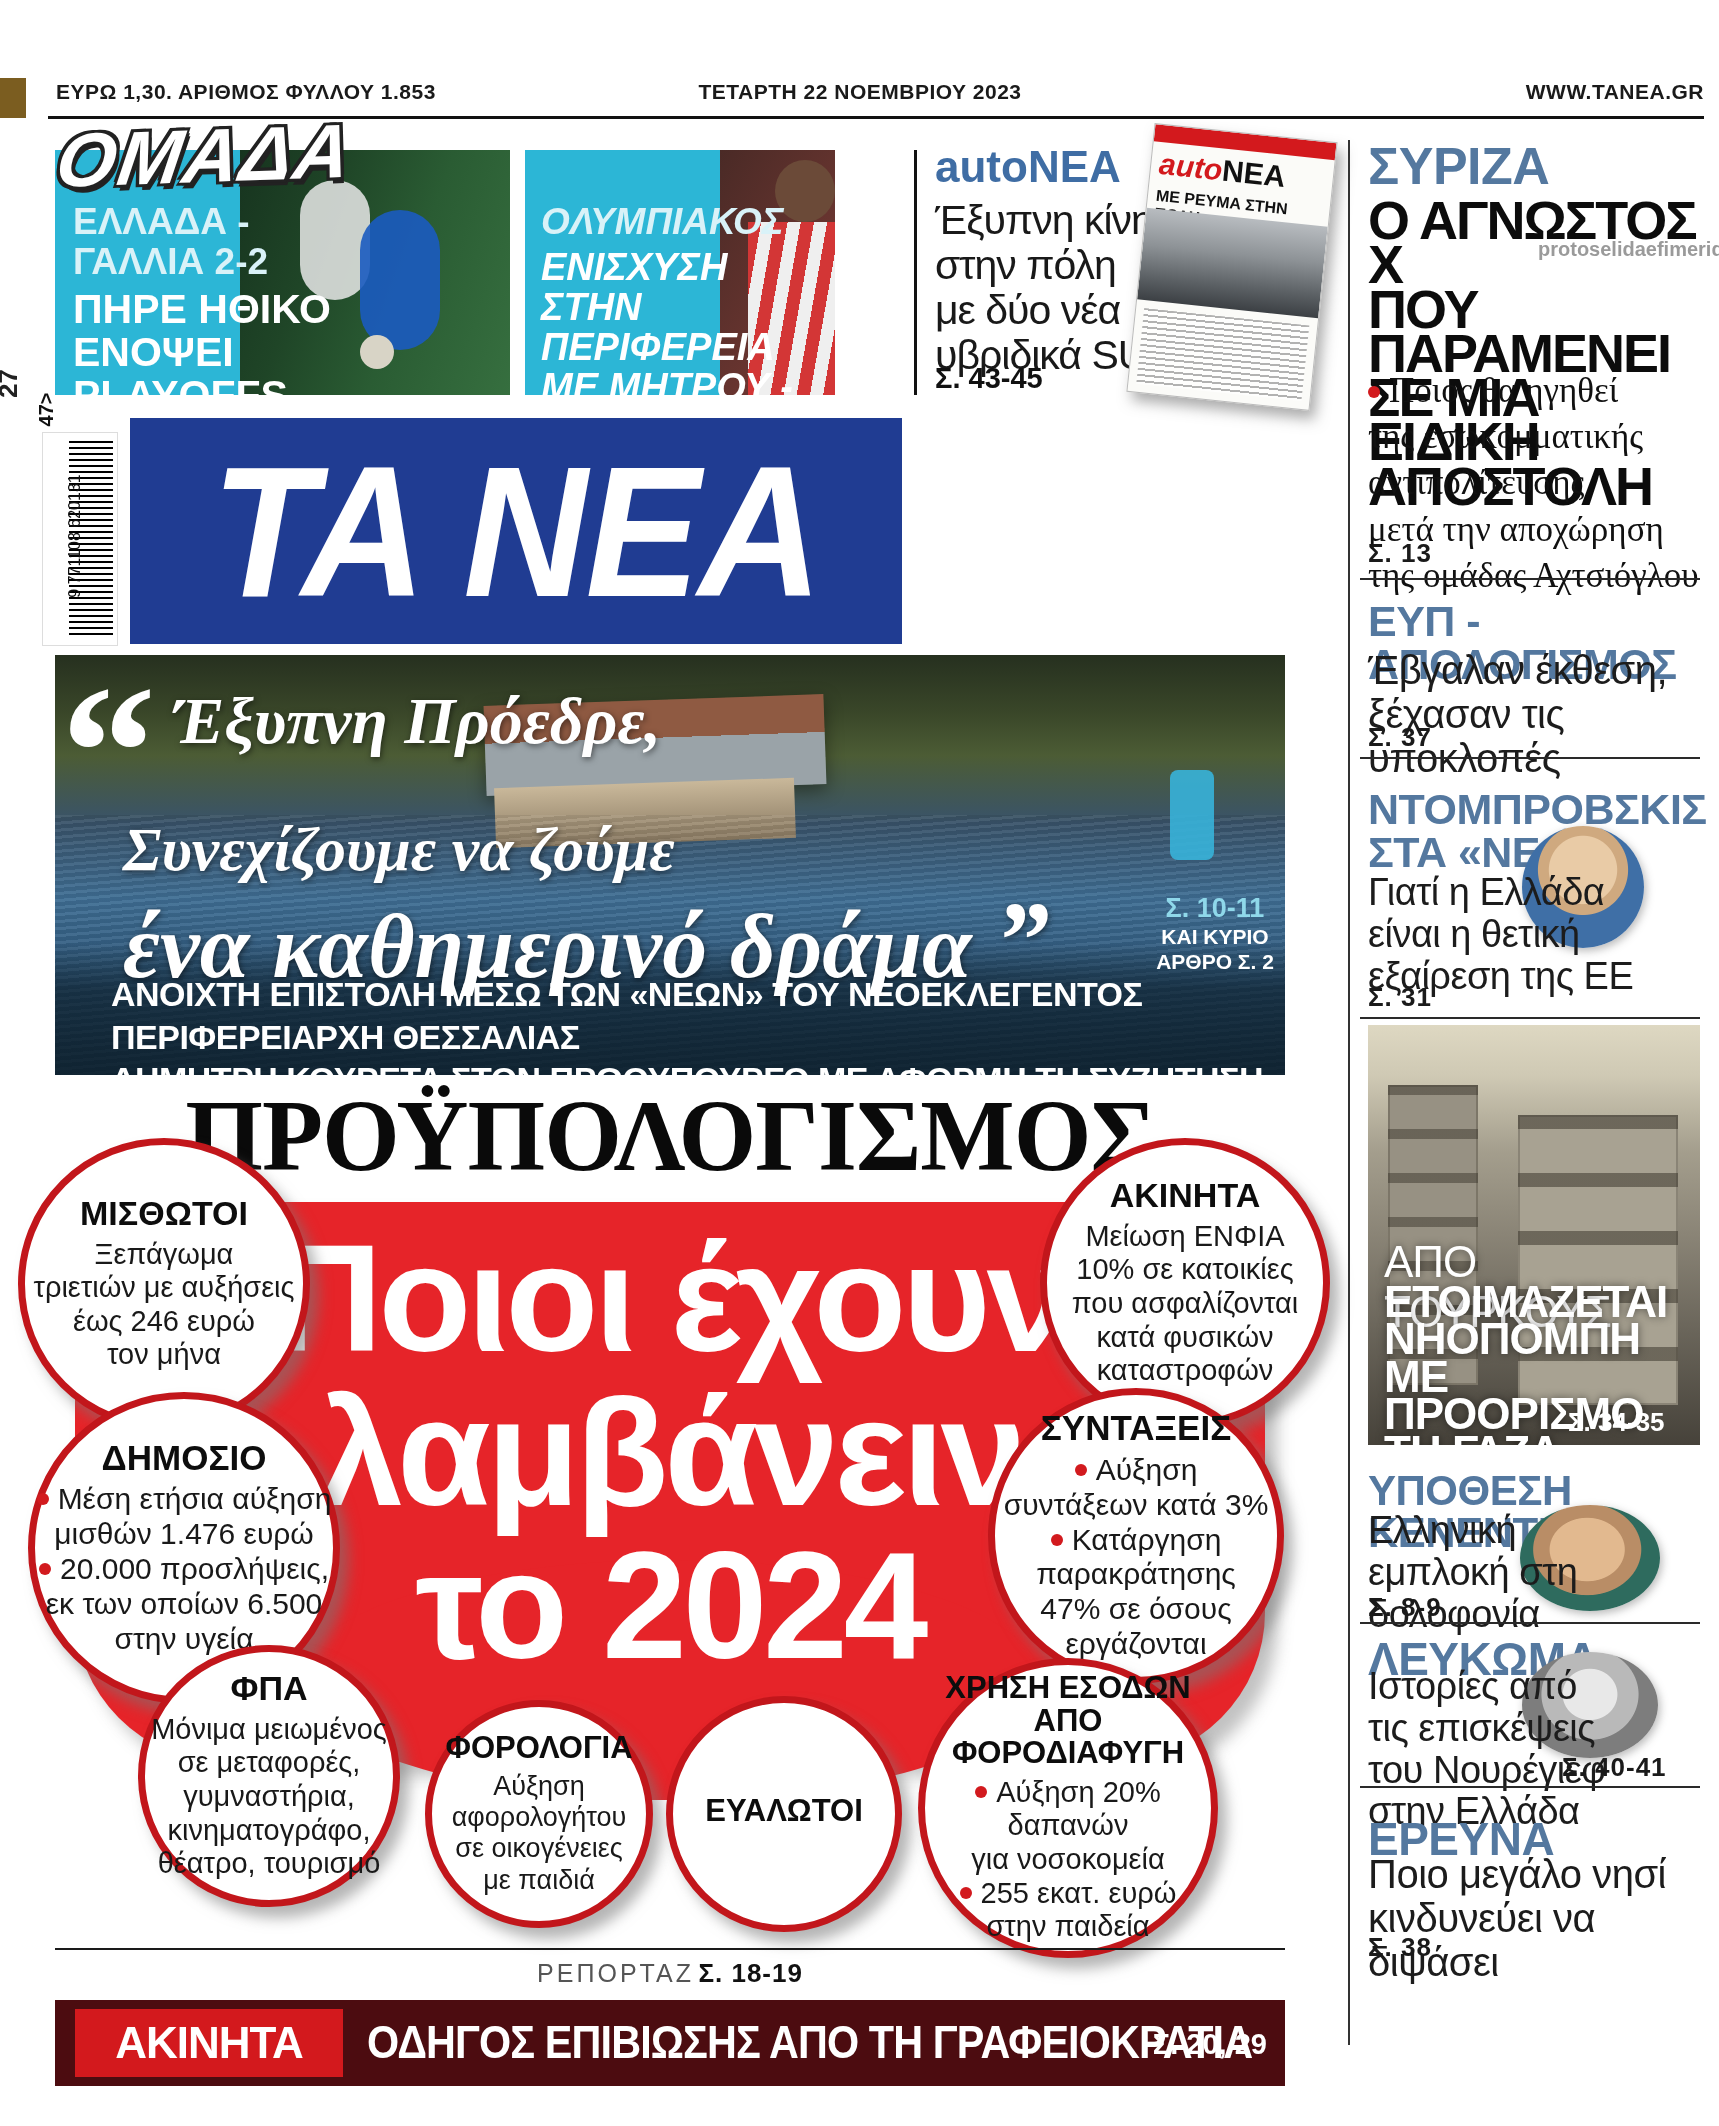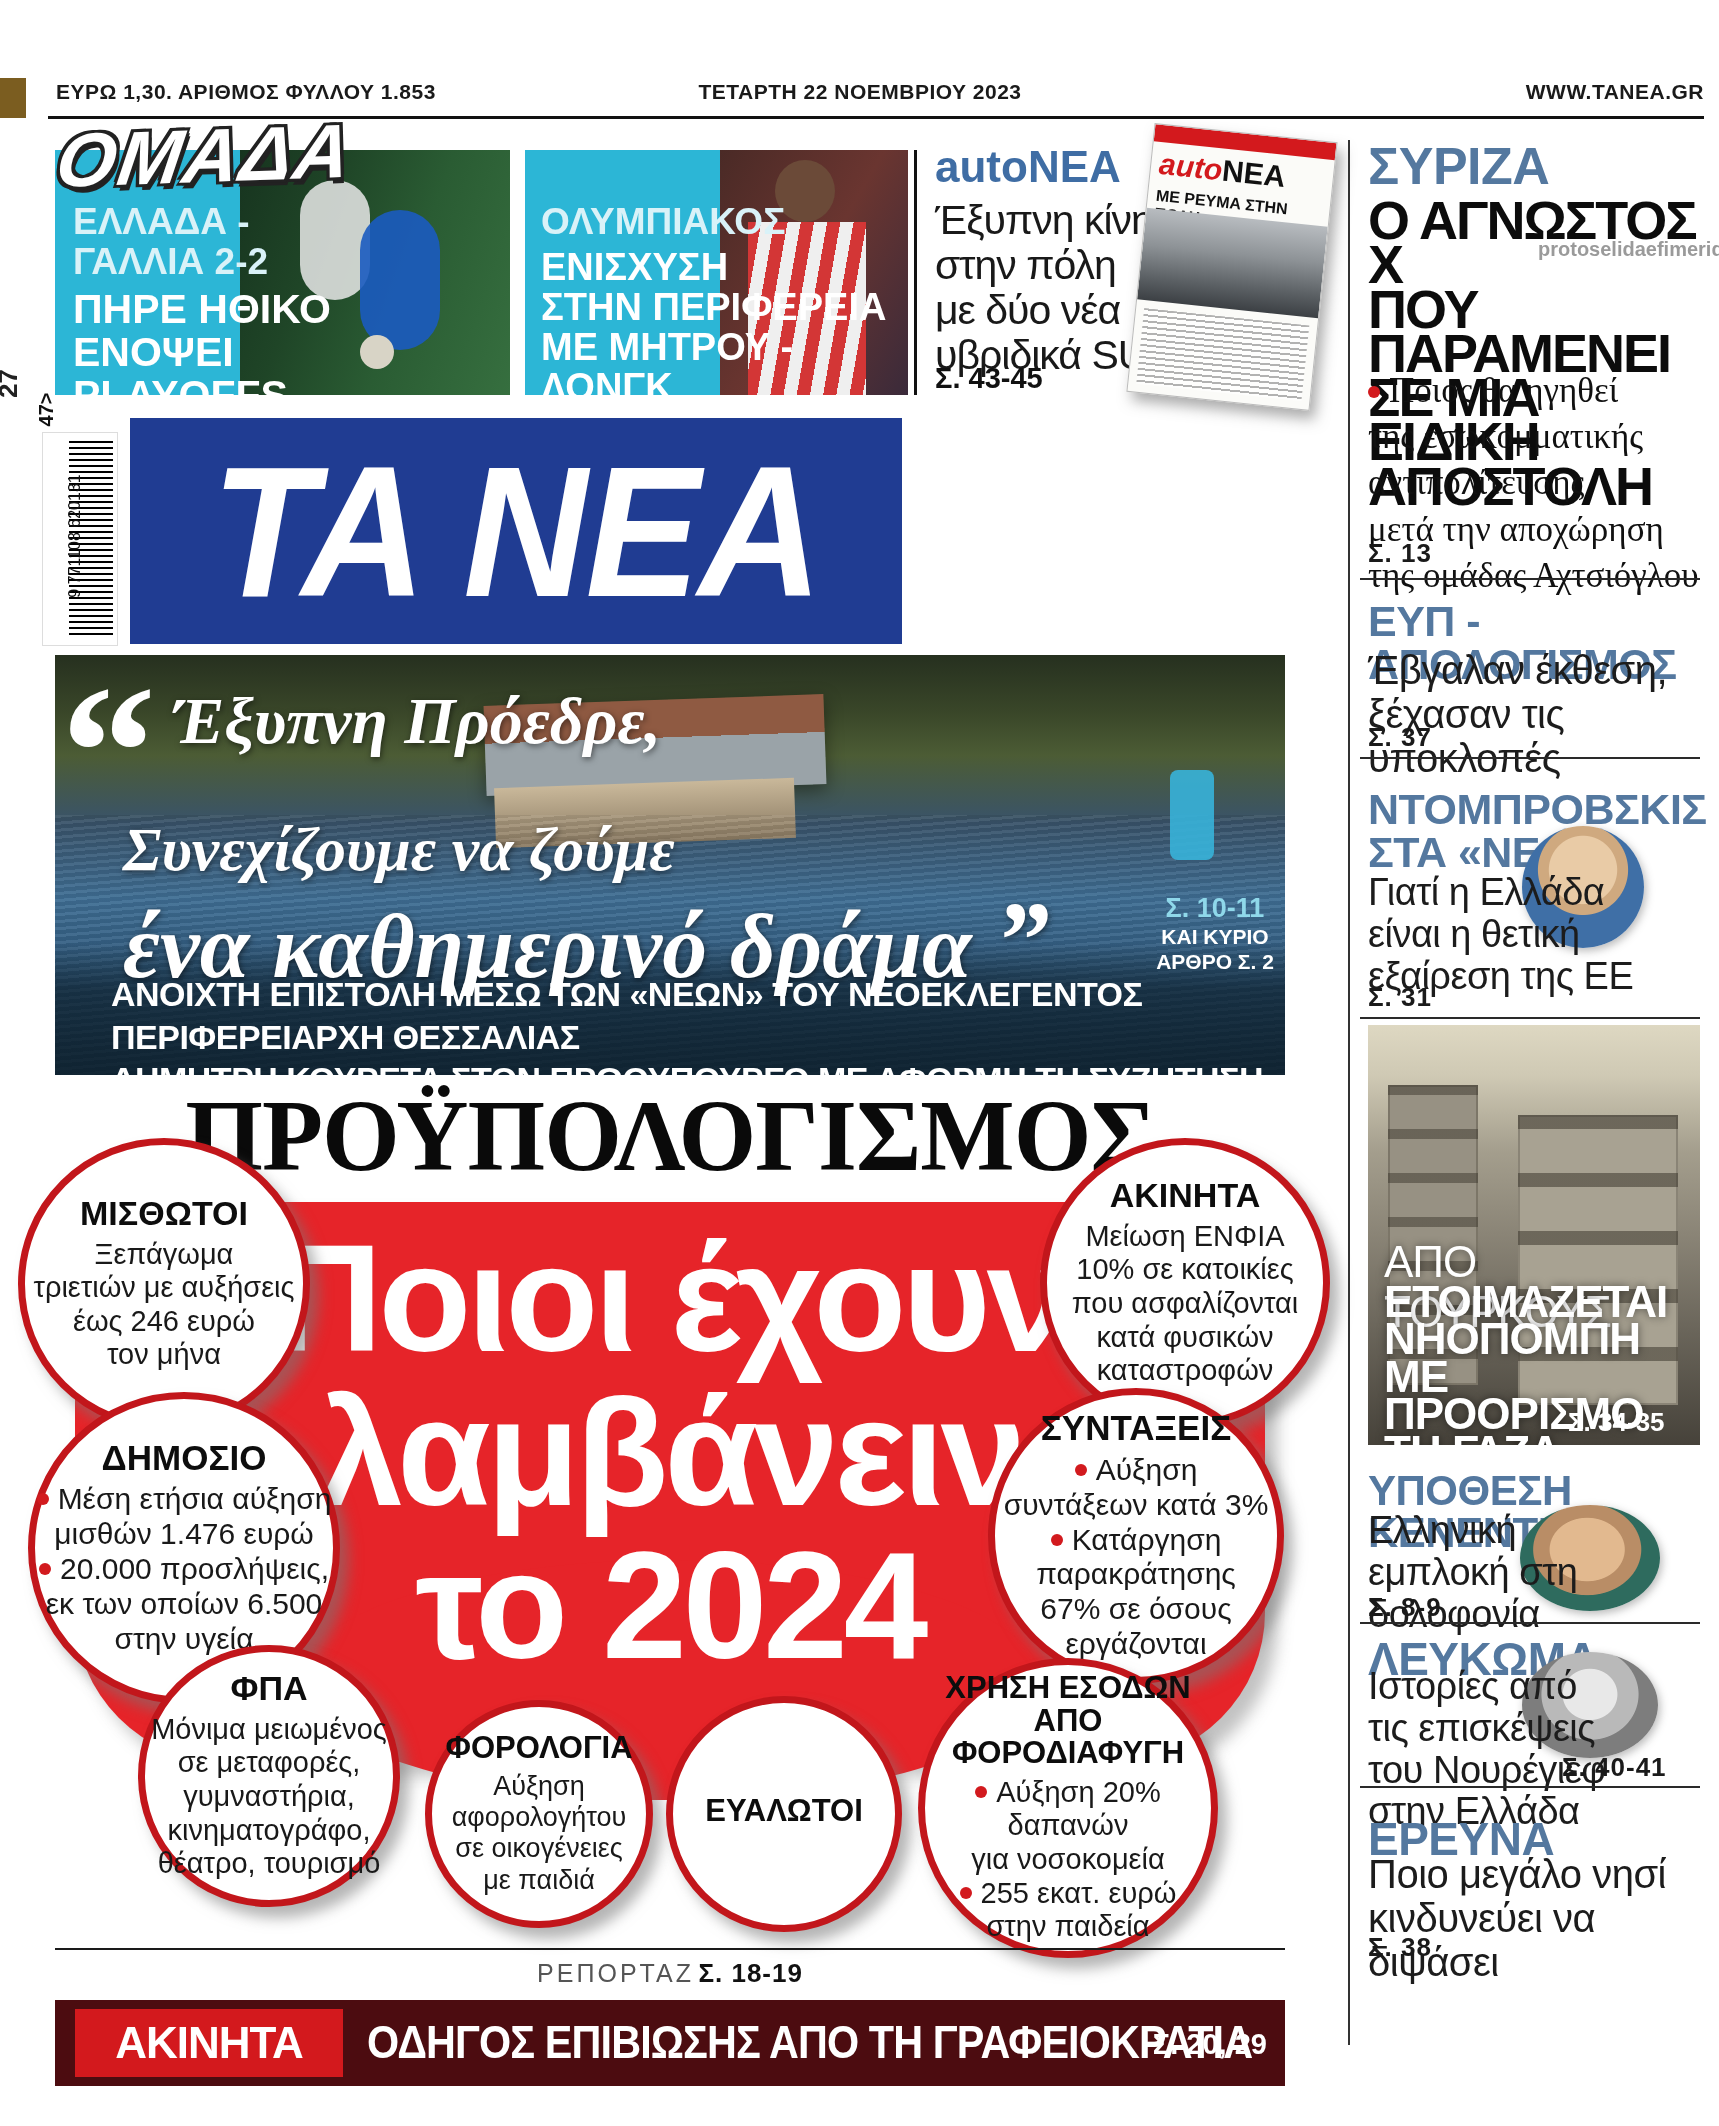--- a/index.html
+++ b/index.html
@@ -40,21 +40,21 @@
       <div class="abs" style="left:120px;top:185px;width:34px;height:34px;border-radius:50%;background:#d8d4c6;"></div>
     </div>
     <div class="abs teal-kicker pre" style="left:18px;top:52px;font-size:37px;">ΕΛΛΑΔΑ -
 ΓΑΛΛΙΑ 2-2</div>
     <div class="abs teal-title pre" style="left:18px;top:138px;font-size:41px;">ΠΗΡΕ ΗΘΙΚΟ
 ΕΝΟΨΕΙ
 PLAYOFFS</div>
   </div>
   <div class="abs" style="left:58px;top:112px;font-size:76px;font-weight:800;font-style:italic;color:#fff;letter-spacing:2px;transform:skewX(-10deg) rotate(-2deg);text-shadow:-3px -3px 0 #222,3px -3px 0 #222,-3px 3px 0 #222,3px 3px 0 #222,4px 6px 0 #222;z-index:3;">ΟΜΑΔΑ</div>
 
-  <div class="teal-block" style="left:525px;top:150px;width:383px;height:245px;">
+  <div class="teal-block" style="left:525px;top:150px;width:310px;height:245px;font-style:italic;">
     <div class="abs" style="left:195px;top:0;width:188px;height:245px;background:linear-gradient(120deg,#4a2a26 0%,#6a3530 50%,#3a2a3a 100%);">
       <div class="abs" style="left:55px;top:10px;width:60px;height:62px;border-radius:50%;background:#6b4a38;"></div>
       <div class="abs" style="left:28px;top:72px;width:118px;height:173px;background:repeating-linear-gradient(100deg,#d33636 0 13px,#efefef 13px 26px);"></div>
     </div>
     <div class="abs teal-kicker" style="left:16px;top:52px;font-size:37px;z-index:2;">ΟΛΥΜΠΙΑΚΟΣ</div>
     <div class="abs teal-title pre" style="left:16px;top:98px;font-size:38px;z-index:2;">ΕΝΙΣΧΥΣΗ
 ΣΤΗΝ ΠΕΡΙΦΕΡΕΙΑ
 ΜΕ ΜΗΤΡΟΥ -
 ΛΟΝΓΚ</div>
   </div>
@@ -208,21 +208,21 @@
 εκ των οποίων 6.500
 στην υγεία</span></div>
   </div>
 
   <div class="bubble" style="left:988px;top:1388px;width:282px;height:282px;">
     <div class="bub-title" style="font-size:35px;">ΣΥΝΤΑΞΕΙΣ</div>
     <div class="bub-text" style="font-size:30px;"><span class="rdot"></span><span class="pre">Αύξηση
 συντάξεων κατά 3%</span></div>
     <div class="bub-text" style="font-size:30px;"><span class="rdot"></span><span class="pre">Κατάργηση
 παρακράτησης
-67% σε όσους
+47% σε όσους
 εργάζονται</span></div>
   </div>
 
   <div class="bubble" style="left:138px;top:1645px;width:248px;height:248px;">
     <div class="bub-title" style="font-size:34px;">ΦΠΑ</div>
     <div class="bub-text pre" style="font-size:29px;">Μόνιμα μειωμένος
 σε μεταφορές,
 γυμναστήρια,
 κινηματογράφο,
 θέατρο, τουρισμό</div>

